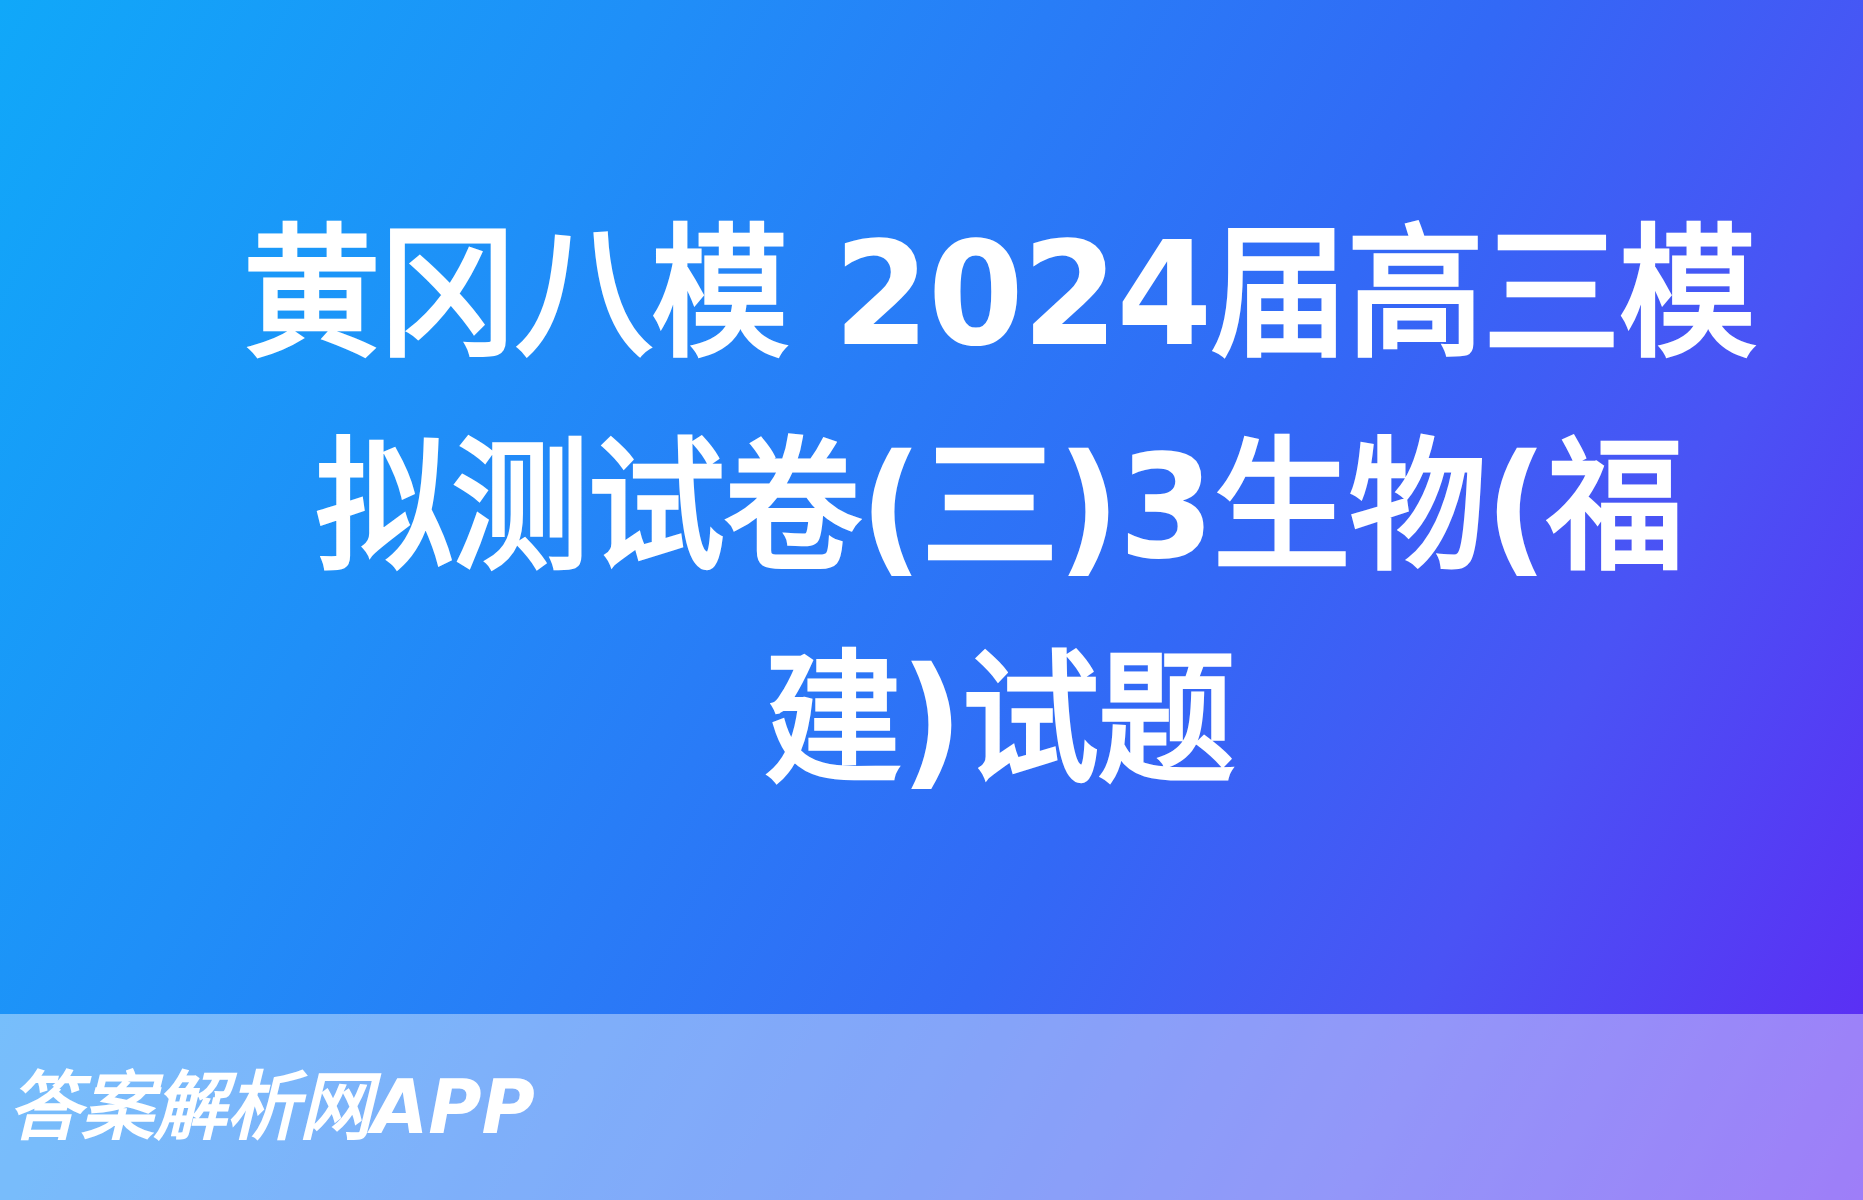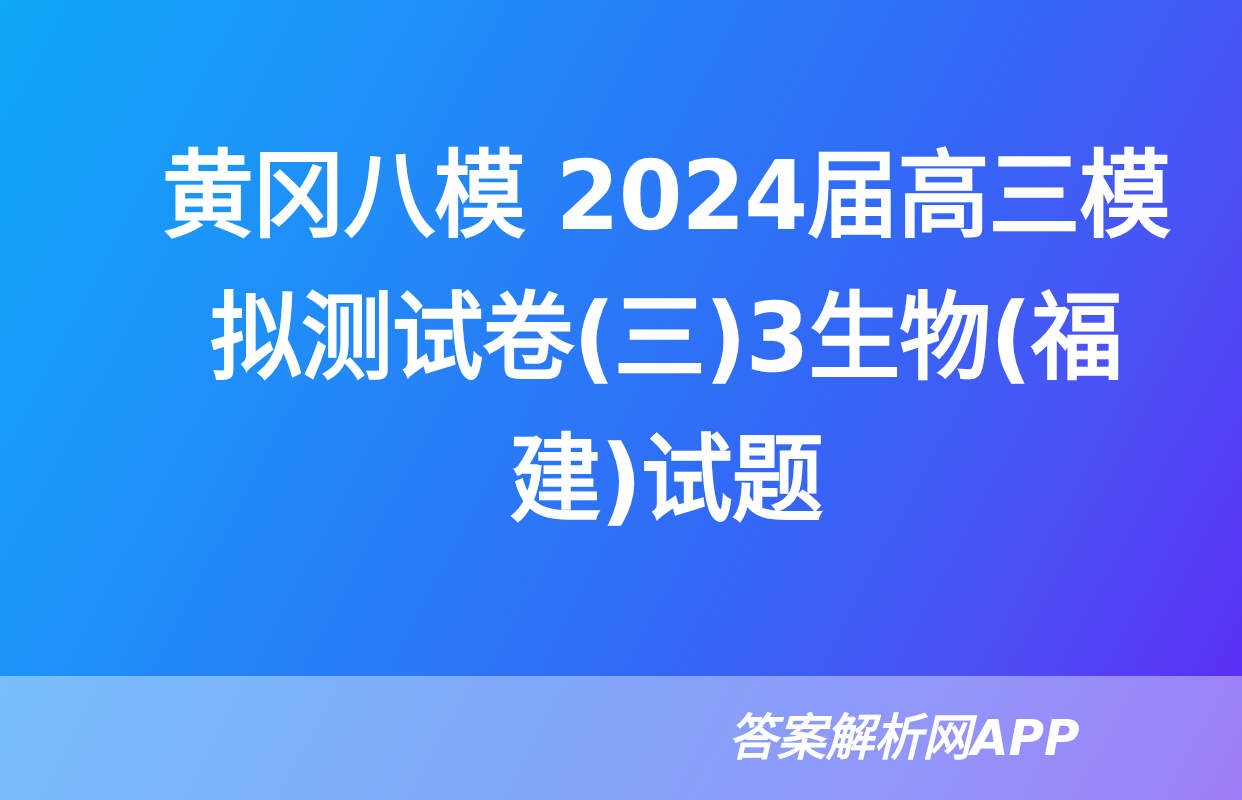--- a/index.html
+++ b/index.html
@@ -76,21 +76,21 @@
     background: rgba(255, 255, 255, 0.40);
     pointer-events: none;
   }
 
   #footer-inner {
     position: relative;
     width: 1085px;
     height: 124px;
     display: flex;
     align-items: center;
-    justify-content: flex-end;
+    justify-content: flex-start;
   }
 
   #footer-brand {
     position: relative;
     z-index: 2;
     color: #ffffff;
     font-family: "DejaVu Sans", "Liberation Sans", sans-serif;
     font-weight: 700;
     font-style: italic;
     font-size: 50px;

